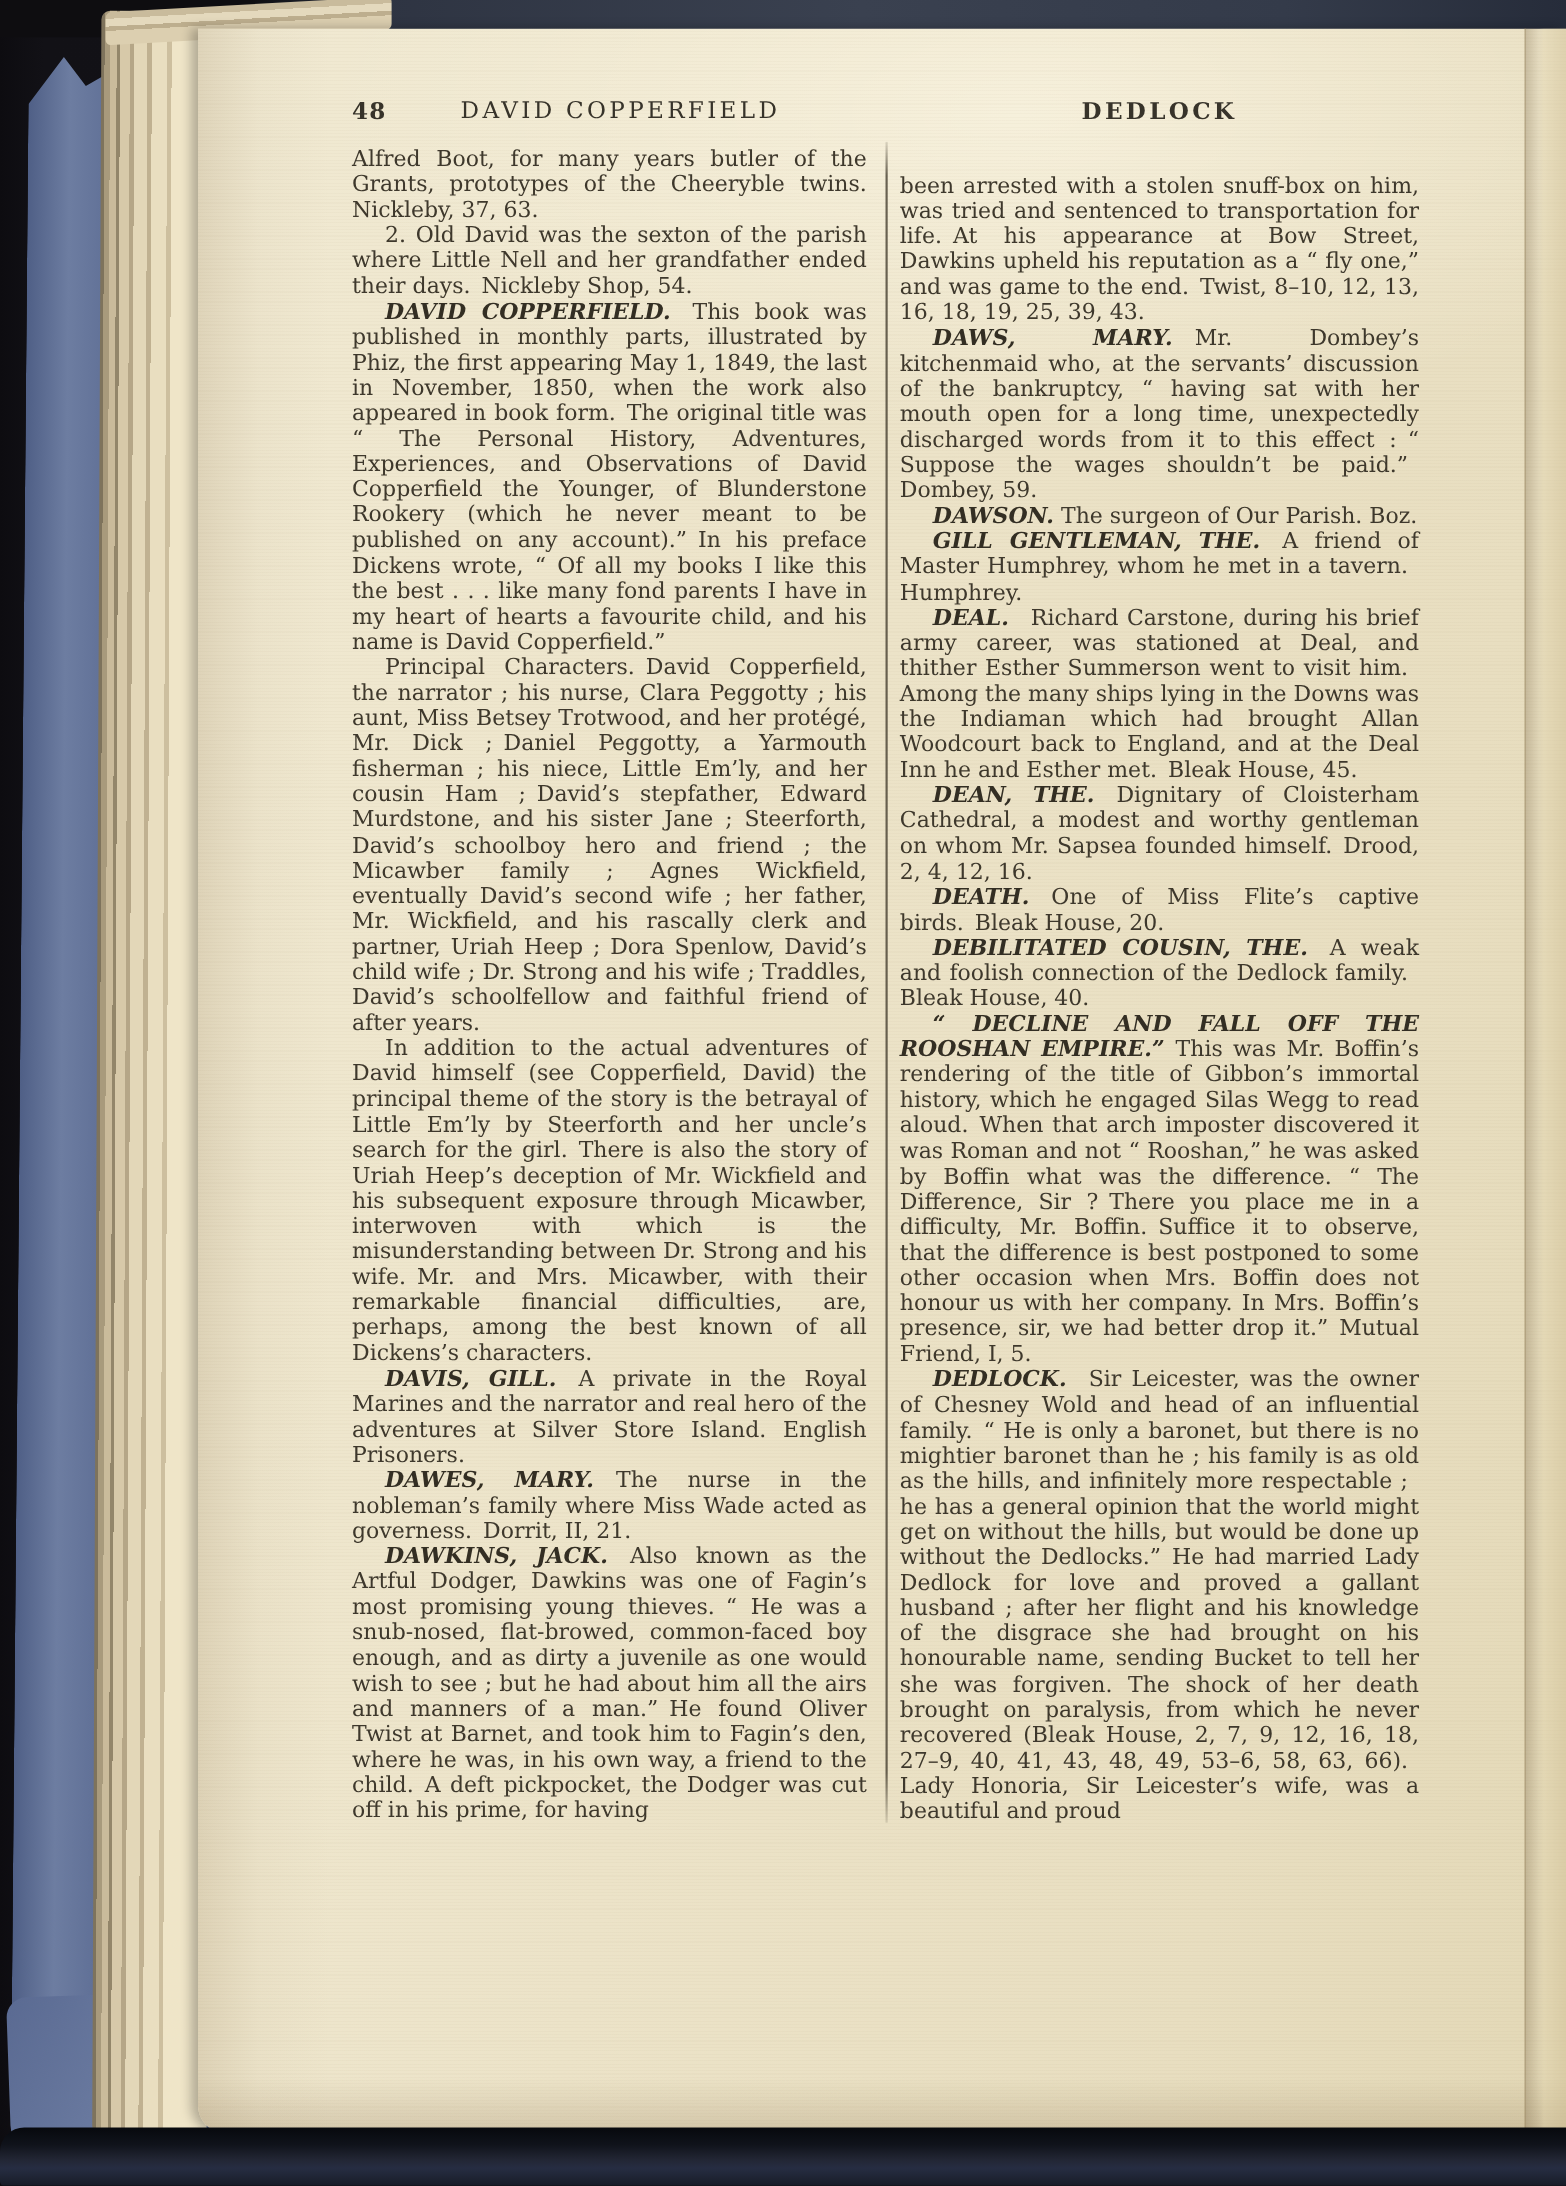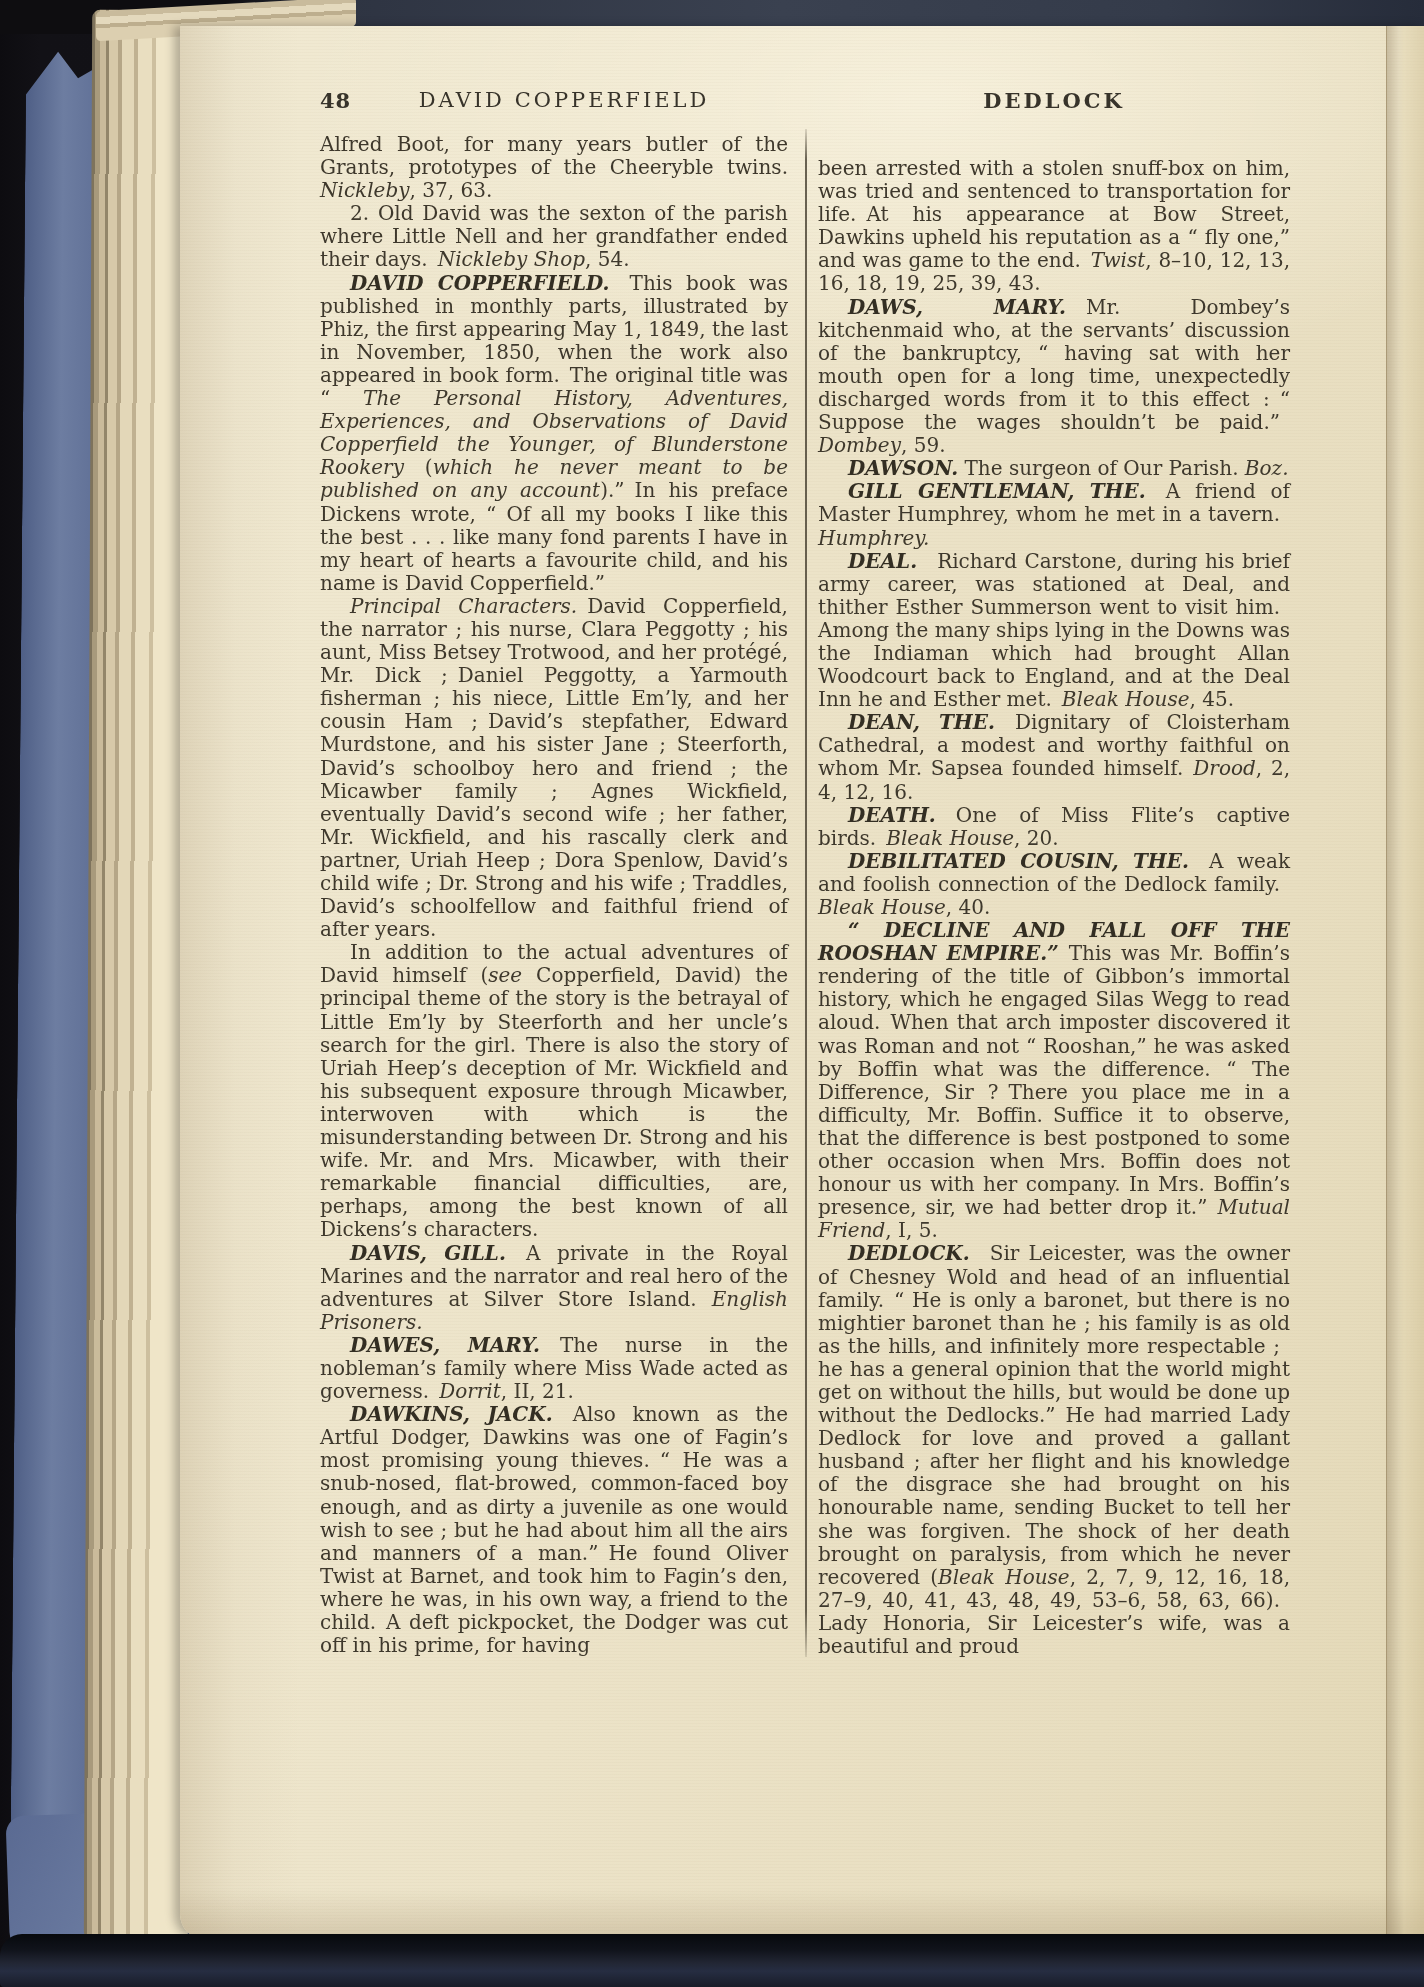--- a/index.html
+++ b/index.html
@@ -52,21 +52,21 @@
   
   .col{position:absolute;top:107px;width:468px;color:#3e382c;font-size:20px;line-height:23.1px;
        text-align:justify;}
   .col-left{left:140px;}
   .col-right{left:638px;width:472px;margin-top:24px;}
   .divider{position:absolute;left:625px;top:103px;width:2px;height:1528px;
            background:linear-gradient(180deg,rgba(70,63,48,0.15) 0,rgba(70,63,48,0.8) 2%,rgba(70,63,48,0.8) 97%,rgba(70,63,48,0.15) 100%);}
   .para{margin:0;}
   .para.indent{text-indent:30px;}
   .bold{font-weight:bold;color:#332e23;font-style:italic;}
-  .italic{font-style:italic;}
+  .italic{}
   .normal{}
   
   .bottom-band{position:absolute;left:0;top:1934px;width:100%;height:53px;
                background:linear-gradient(180deg,#07090d 0%,#10131b 30%,#222634 55%,#262d42 70%,#181c28 100%);
                border-radius:22px 0 0 4px;}
 </style>
 </head>
 <body>
 
 <div class="scene">
@@ -95,21 +95,21 @@
         <p class="para indent"><span class="bold">DAWES, MARY.</span><span class="normal"> The nurse in the nobleman’s family where Miss Wade acted as governess. </span><span class="italic">Dorrit</span><span class="normal">, II, 21.</span></p>
         <p class="para indent"><span class="bold">DAWKINS, JACK.</span><span class="normal"> Also known as the Artful Dodger, Dawkins was one of Fagin’s most promising young thieves. “ He was a snub-nosed, flat-browed, common-faced boy enough, and as dirty a juvenile as one would wish to see ; but he had about him all the airs and manners of a man.” He found Oliver Twist at Barnet, and took him to Fagin’s den, where he was, in his own way, a friend to the child. A deft pickpocket, the Dodger was cut off in his prime, for having</span></p>
       </div>
     <div class="divider"></div>
     <div class="col col-right">
         <p class="para"><span class="normal">been arrested with a stolen snuff-box on him, was tried and sentenced to transportation for life. At his appearance at Bow Street, Dawkins upheld his reputation as a “ fly one,” and was game to the end. </span><span class="italic">Twist</span><span class="normal">, 8–10, 12, 13, 16, 18, 19, 25, 39, 43.</span></p>
         <p class="para indent"><span class="bold">DAWS, MARY.</span><span class="normal"> Mr. Dombey’s kitchenmaid who, at the servants’ discussion of the bankruptcy, “ having sat with her mouth open for a long time, unexpectedly discharged words from it to this effect : “ Suppose the wages shouldn’t be paid.” </span><span class="italic">Dombey</span><span class="normal">, 59.</span></p>
         <p class="para indent"><span class="bold">DAWSON.</span><span class="normal"> The surgeon of Our Parish. </span><span class="italic">Boz.</span></p>
         <p class="para indent"><span class="bold">GILL GENTLEMAN, THE.</span><span class="normal"> A friend of Master Humphrey, whom he met in a tavern. </span><span class="italic">Humphrey.</span></p>
         <p class="para indent"><span class="bold">DEAL.</span><span class="normal"> Richard Carstone, during his brief army career, was stationed at Deal, and thither Esther Summerson went to visit him. Among the many ships lying in the Downs was the Indiaman which had brought Allan Woodcourt back to England, and at the Deal Inn he and Esther met. </span><span class="italic">Bleak House</span><span class="normal">, 45.</span></p>
-        <p class="para indent"><span class="bold">DEAN, THE.</span><span class="normal"> Dignitary of Cloisterham Cathedral, a modest and worthy faithful on whom Mr. Sapsea founded himself. </span><span class="italic">Drood</span><span class="normal">, 2, 4, 12, 16.</span></p>
+        <p class="para indent"><span class="bold">DEAN, THE.</span><span class="normal"> Dignitary of Cloisterham Cathedral, a modest and worthy gentleman on whom Mr. Sapsea founded himself. </span><span class="italic">Drood</span><span class="normal">, 2, 4, 12, 16.</span></p>
         <p class="para indent"><span class="bold">DEATH.</span><span class="normal"> One of Miss Flite’s captive birds. </span><span class="italic">Bleak House</span><span class="normal">, 20.</span></p>
         <p class="para indent"><span class="bold">DEBILITATED COUSIN, THE.</span><span class="normal"> A weak and foolish connection of the Dedlock family. </span><span class="italic">Bleak House</span><span class="normal">, 40.</span></p>
         <p class="para indent"><span class="bold">“ DECLINE AND FALL OFF THE ROOSHAN EMPIRE.”</span><span class="normal"> This was Mr. Boffin’s rendering of the title of Gibbon’s immortal history, which he engaged Silas Wegg to read aloud. When that arch imposter discovered it was Roman and not “ Rooshan,” he was asked by Boffin what was the difference. “ The Difference, Sir ? There you place me in a difficulty, Mr. Boffin. Suffice it to observe, that the difference is best postponed to some other occasion when Mrs. Boffin does not honour us with her company. In Mrs. Boffin’s presence, sir, we had better drop it.” </span><span class="italic">Mutual Friend</span><span class="normal">, I, 5.</span></p>
         <p class="para indent"><span class="bold">DEDLOCK.</span><span class="normal"> Sir Leicester, was the owner of Chesney Wold and head of an influential family. “ He is only a baronet, but there is no mightier baronet than he ; his family is as old as the hills, and infinitely more respectable ; he has a general opinion that the world might get on without the hills, but would be done up without the Dedlocks.” He had married Lady Dedlock for love and proved a gallant husband ; after her flight and his knowledge of the disgrace she had brought on his honourable name, sending Bucket to tell her she was forgiven. The shock of her death brought on paralysis, from which he never recovered (</span><span class="italic">Bleak House</span><span class="normal">, 2, 7, 9, 12, 16, 18, 27–9, 40, 41, 43, 48, 49, 53–6, 58, 63, 66). Lady Honoria, Sir Leicester’s wife, was a beautiful and proud</span></p>
       </div>
   </div>
 
   <div class="bottom-band"></div>
 </div>
 

